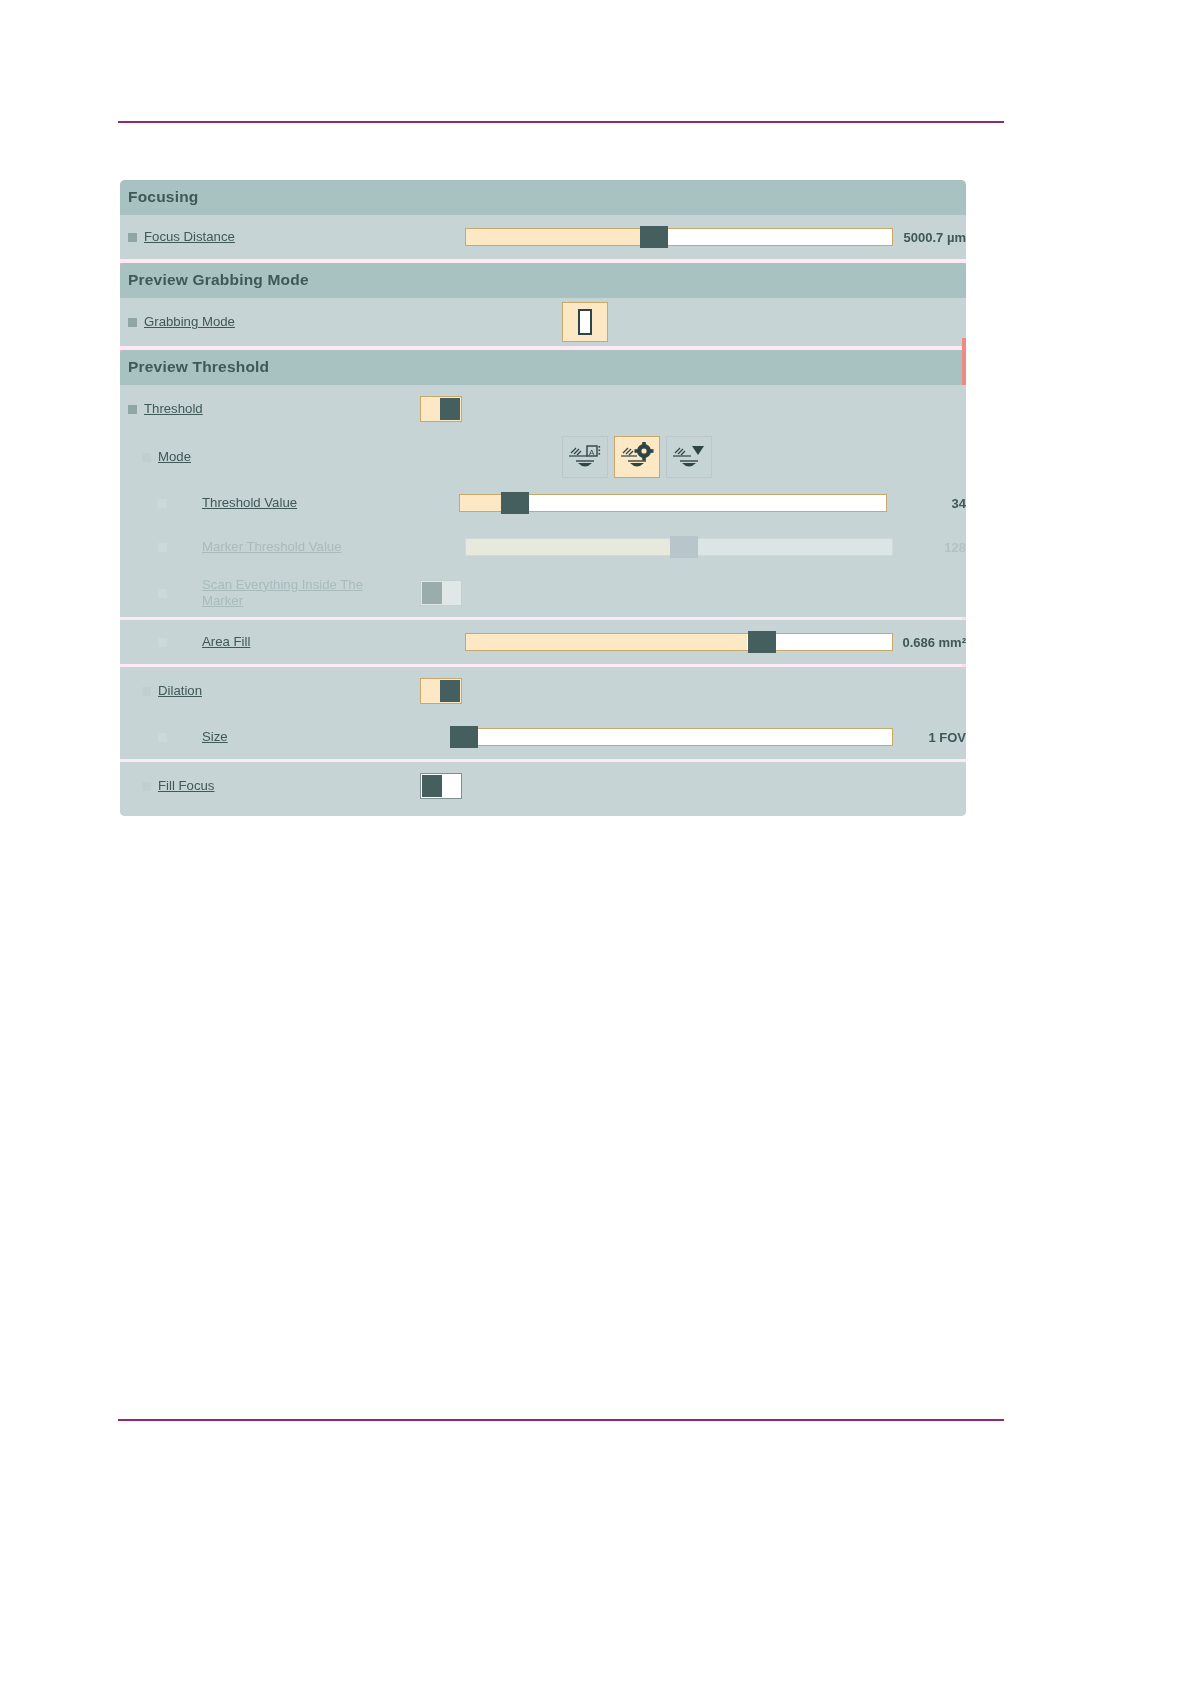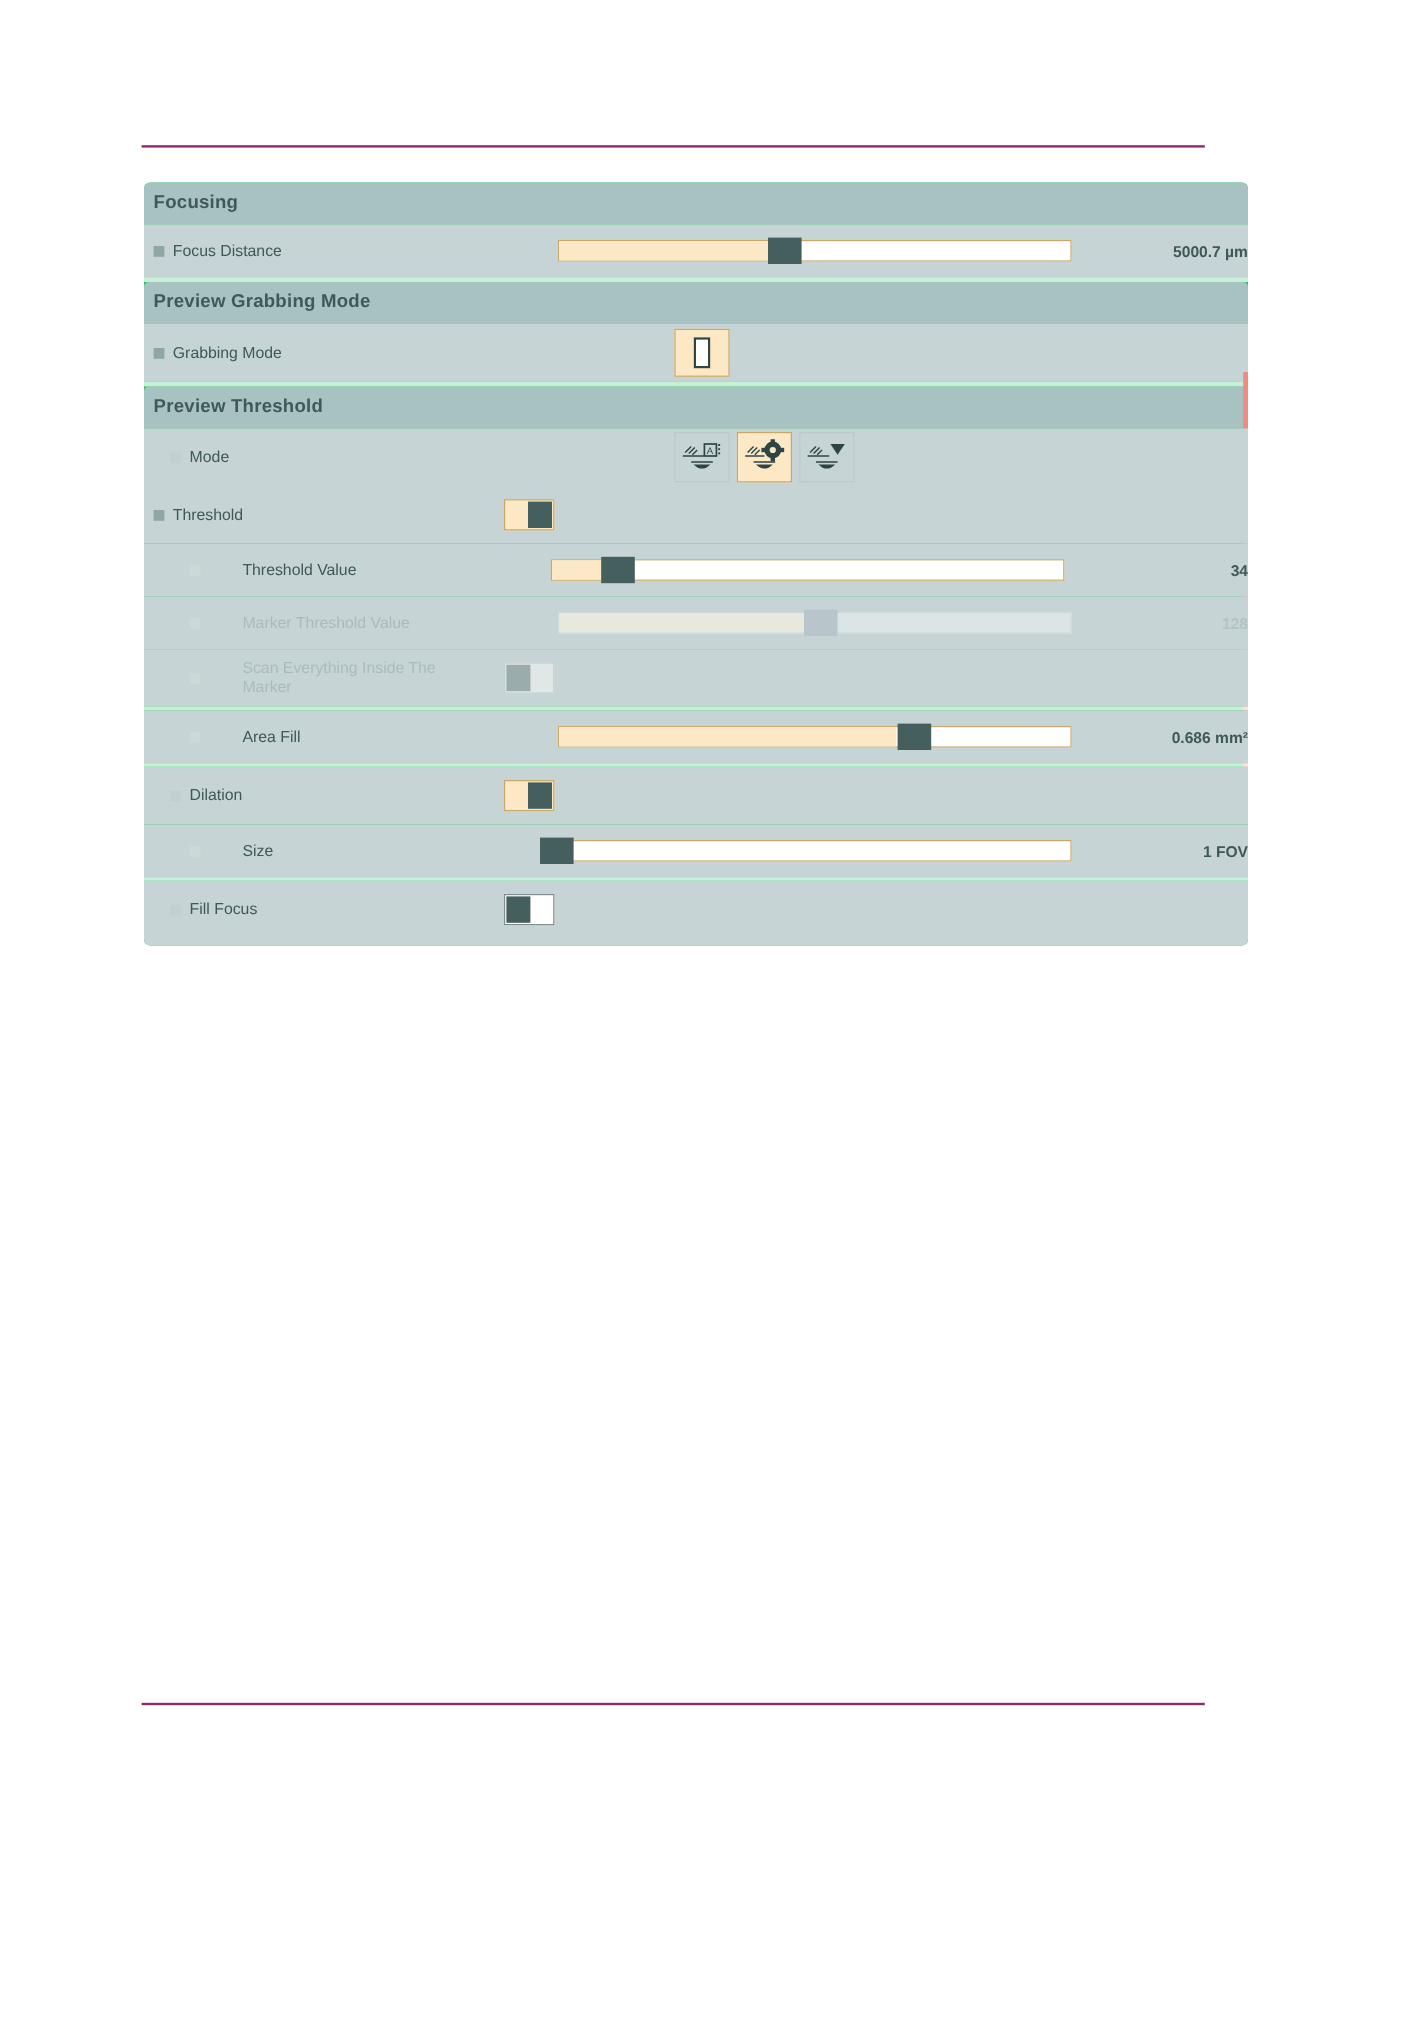--- a/index.html
+++ b/index.html
@@ -23,23 +23,23 @@
     height: 2px;
     background: #8e2a72;
   }
   .page-rule.top { top: 121px; }
   .page-rule.bottom { top: 1419px; }
 
   
   .panel {
     position: absolute;
     left: 120px;
-    top: 152px;
-    width: 920px;
-    background: #22c55e;
+    top: 180px;
+    width: 846px;
+    background: #f9a8d4;
     border-radius: 5px;
     overflow: hidden;
   }
 
   
   .group-header {
     background: #a8c1c1;
     color: #3f5858;
     font-size: 15.5px;
     font-weight: bold;
@@ -84,20 +84,21 @@
     margin-right: 7px;
     flex: 0 0 9px;
   }
   .bullet.light { background: #c2cecf; }
   .bullet.lighter { background: #cdd8d9; }
 
   .label-text {
     font-size: 13.2px;
     color: #3f5858;
     line-height: 1.22;
+    text-decoration: underline;
   }
   .label-text.disabled { color: #a9bbbc; }
   .label-text.wrap { max-width: 178px; }
 
   
   .slider-wrap {
     position: relative;
     flex: 0 0 auto;
     width: 443px;
     height: 22px;
@@ -260,20 +261,32 @@
       </svg>
     </div>
     <div class="value-cell"></div>
   </div>
 
   <div class="row-sep"></div>
 
   <div class="group-header">Preview Threshold</div>
 
   <div class="scroll-indicator"></div>
+
+  <div class="row tall">
+    <div class="label-cell">
+      <span class="bullet"></span>
+      <span class="label-text">Threshold</span>
+    </div>
+    <div style="flex:0 0 -18px"></div>
+    <div class="toggle on" style="margin-left:-30px">
+      <span class="knob"></span>
+    </div>
+    <div class="value-cell"></div>
+  </div>
 
   <div class="row tall">
     <div class="label-cell indent-1">
       <span class="bullet light"></span>
       <span class="label-text">Mode</span>
     </div>
     <div style="flex:0 0 112px"></div>
     <div class="icon-group">
 
       <div class="icon-btn">
@@ -328,32 +341,20 @@
           <path d="M20 4 L32 4 L26 13 Z" fill="#2e4545"></path>
           <line x1="8" y1="19" x2="26" y2="19" stroke="#2e4545" stroke-width="1.4"></line>
           <path d="M10 21 Q17 28 24 21 Z" fill="#2e4545"></path>
         </svg>
       </div>
 
     </div>
     <div class="value-cell"></div>
   </div>
 
-  <div class="row tall">
-    <div class="label-cell">
-      <span class="bullet"></span>
-      <span class="label-text">Threshold</span>
-    </div>
-    <div style="flex:0 0 -18px"></div>
-    <div class="toggle on" style="margin-left:-30px">
-      <span class="knob"></span>
-    </div>
-    <div class="value-cell"></div>
-  </div>
-
   <div class="row">
     <div class="label-cell indent-2">
       <span class="bullet lighter"></span>
       <span class="label-text">Threshold Value</span>
     </div>
     <div class="slider-wrap" style="margin-left:-6px">
       <div class="slider-track">
         <div class="slider-fill" style="width:13%"></div>
       </div>
       <div class="slider-handle" style="left:57px"></div>

